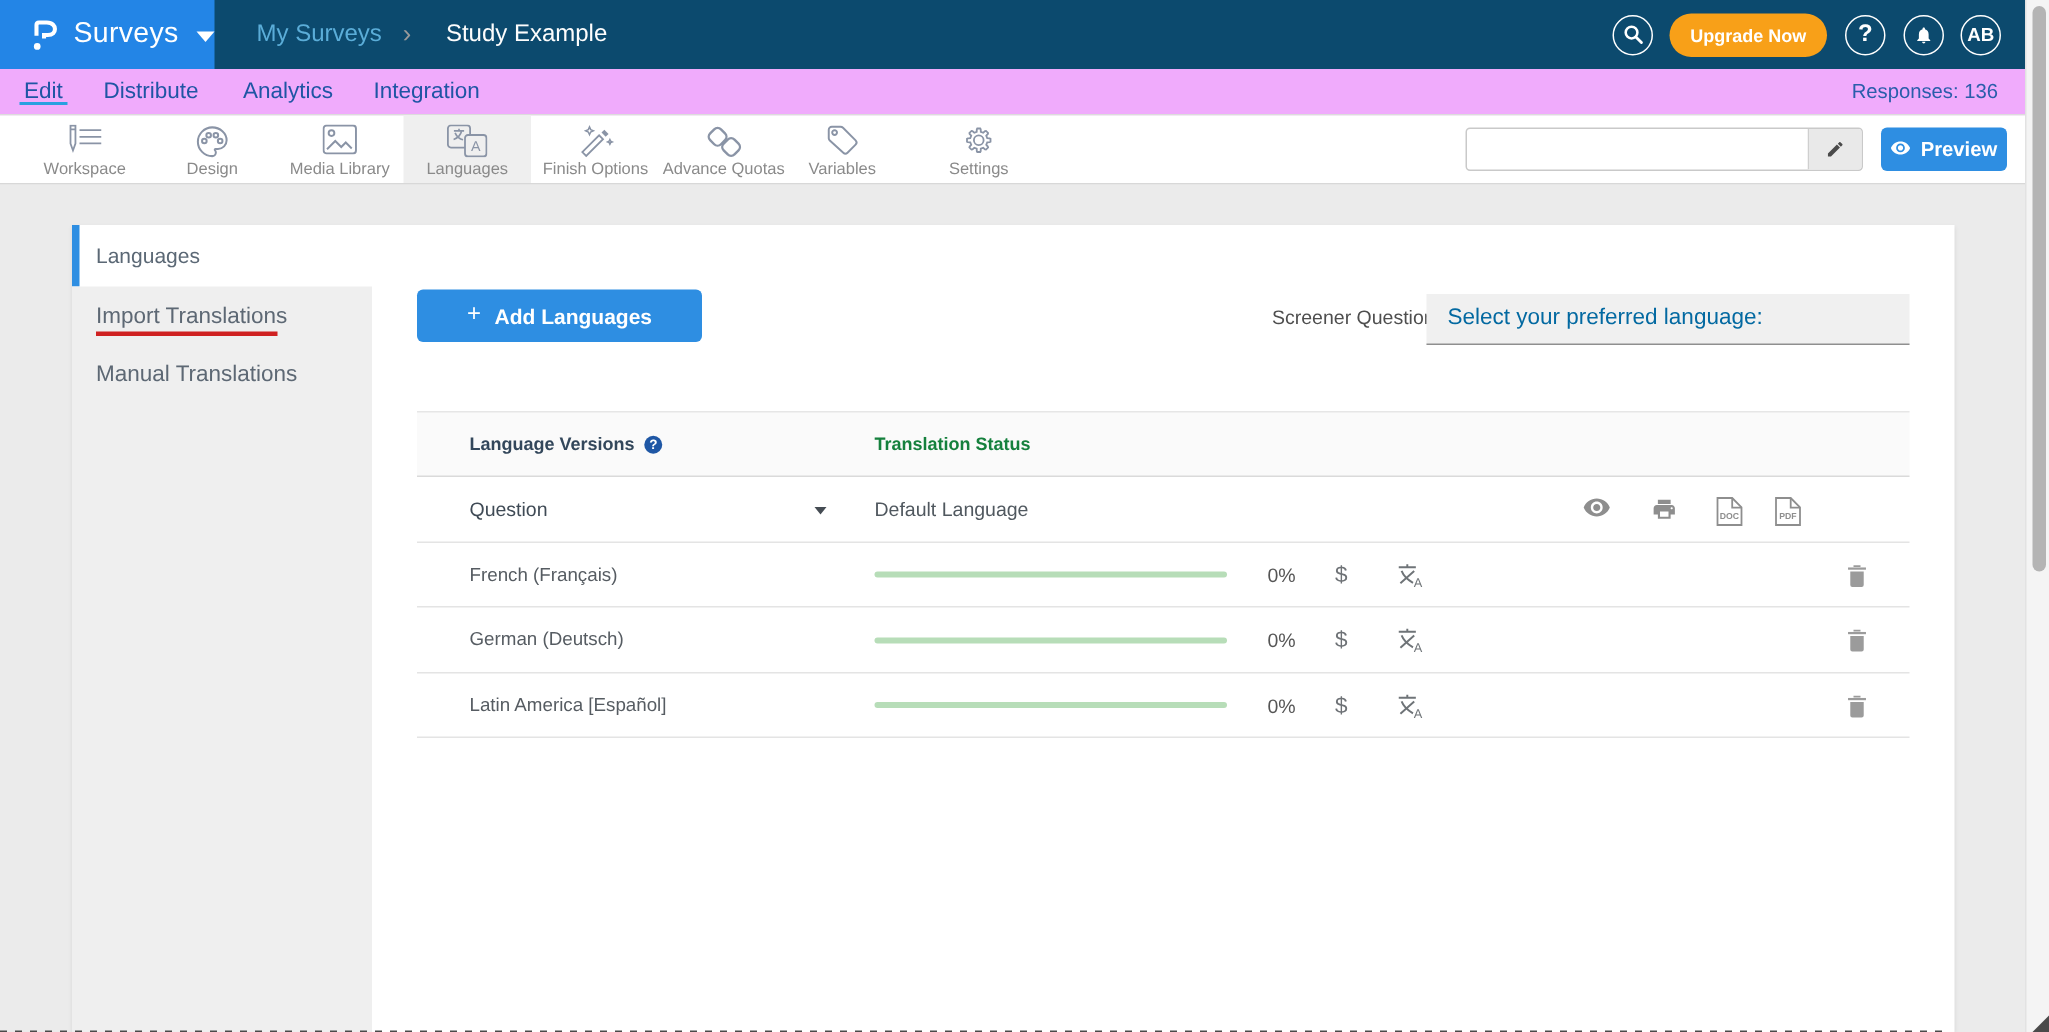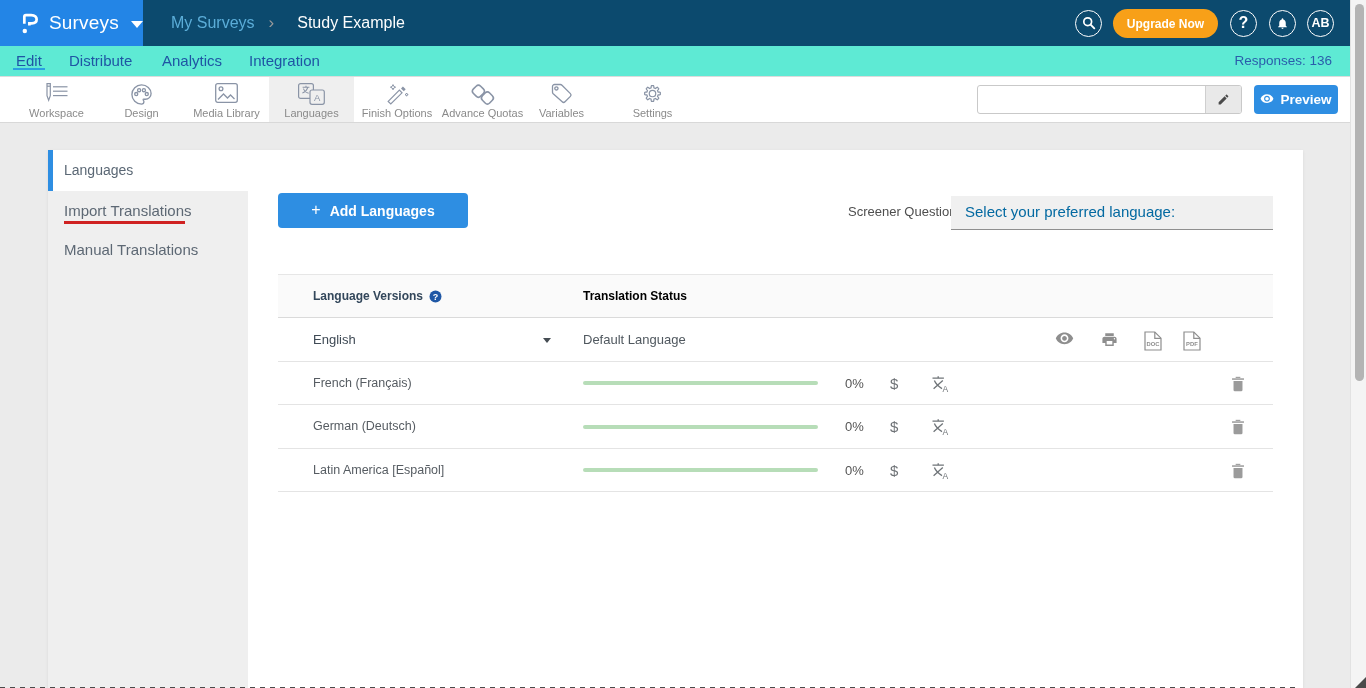--- a/index.html
+++ b/index.html
@@ -12,21 +12,21 @@
 .logo .word { color:#fff; font-size:19px; margin-left:10px; letter-spacing:0.2px; }
 .logo .caret { width:0; height:0; border-left:6px solid transparent; border-right:6px solid transparent; border-top:7px solid #fff; margin-left:12px; margin-top:3px; }
 .crumb { position:absolute; left:171px; top:0; height:46px; display:flex; align-items:center; font-size:16px; }
 .crumb .c1 { color:#5badd8; }
 .crumb .sep { color:#9a9a9a; margin:0 23px 0 14px; font-size:17px; }
 .crumb .c2 { color:#fdfdfd; }
 .circ { position:absolute; top:9.5px; width:27px; height:27px; border:1.5px solid #fff; border-radius:50%; display:flex; align-items:center; justify-content:center; color:#fff; }
 .upgrade { position:absolute; left:1113px; top:9px; width:105px; height:29px; background:#f8a018; border-radius:15px; color:#fff; font-size:12px; font-weight:bold; display:flex; align-items:center; justify-content:center; }
 
 
-.navrow { position:absolute; left:0; top:46px; width:1350px; height:31px; background:#5eead4; border-bottom:1px solid #dcdcdc; }
+.navrow { position:absolute; left:0; top:46px; width:1350px; height:31px; background:#f0abfc; border-bottom:1px solid #dcdcdc; }
 .navrow .nl { position:absolute; top:0; height:24px; line-height:30px; color:#1f55a4; font-size:15px; text-decoration:none; }
 .nav-edit { left:13px; padding:0 3px; border-bottom:2.5px solid #29a0e0; text-decoration:underline; text-decoration-thickness:1.5px; text-underline-offset:3px; }
 .responses { position:absolute; right:18px; top:0; height:30px; line-height:30px; color:#2a5dab; font-size:13.5px; }
 
 
 .toolbar { position:absolute; left:0; top:77px; width:1350px; height:46px; background:#fff; border-bottom:1px solid #d8d8d8; }
 .titem { position:absolute; top:0; width:85px; height:45px; text-align:center; }
 .titem .lbl { position:absolute; top:30px; left:0; right:0; }
 .titem svg { display:block; margin:6px auto 0; }
 .titem .lbl { font-size:11px; color:#8a8a8a; }
@@ -49,21 +49,21 @@
 .addbtn { position:absolute; left:230px; top:43px; width:190px; height:35px; background:#2e8ee2; border-radius:4px; color:#fff; display:flex; align-items:center; justify-content:center; font-size:14px; font-weight:bold; gap:9px; }
 .addbtn .plus { font-size:16px; font-weight:normal; margin-top:-1px; }
 .screener-lbl { position:absolute; left:800px; top:54px; font-size:13px; color:#4e4e4e; }
 .screener-sel { position:absolute; left:903px; top:46px; width:322px; height:34px; background:#f0f0f0; border-bottom:1px solid #8f8f8f; }
 .screener-sel span { position:absolute; left:14px; top:0; line-height:32px; font-size:15px; color:#0369a1; }
 
 
 .table { position:absolute; left:230px; top:124px; width:995px; }
 .thead { height:44px; background:#fafafa; border-top:1px solid #e6e6e6; border-bottom:1px solid #dadada; position:relative; }
 .th1 { position:absolute; left:35px; top:0; line-height:43px; font-size:12px; font-weight:bold; color:#33475b; }
-.th2 { position:absolute; left:305px; top:0; line-height:43px; font-size:12px; font-weight:bold; color:#000000; }
+.th2 { position:absolute; left:305px; top:0; line-height:43px; font-size:12px; font-weight:bold; color:#15803d; }
 .trow { height:43.5px; border-bottom:1px solid #e4e4e4; position:relative; }
 .tname { position:absolute; left:35px; top:0; line-height:43px; font-size:12.5px; color:#565c62; }
 .tdef { position:absolute; left:305px; top:0; line-height:43px; font-size:13px; color:#50585f; }
 .selcaret { position:absolute; left:265px; top:20px; width:0; height:0; border-left:4.5px solid transparent; border-right:4.5px solid transparent; border-top:5.5px solid #454c53; }
 .pbar { position:absolute; left:305px; top:19.5px; width:235px; height:4px; background:#b7ddb8; border-radius:2px; }
 .pct { position:absolute; left:567px; top:0; line-height:43px; font-size:13px; color:#555; }
 .dollar { position:absolute; left:612px; top:0; line-height:43px; font-size:15px; color:#6e7276; }
 .ticon { position:absolute; top:13px; }
 
 
@@ -217,21 +217,21 @@
     <div class="thead">
       <span class="th1">Language Versions
         <svg style="vertical-align:-3px; margin-left:3px;" width="13" height="13" viewBox="0 0 13 13">
             <circle cx="6.5" cy="6.5" r="6" fill="#1f57a5"></circle>
             <text x="6.5" y="9.6" font-size="9" font-weight="bold" fill="#fff" text-anchor="middle" font-family="Liberation Sans">?</text>
           </svg>
       </span>
       <span class="th2">Translation Status</span>
     </div>
     <div class="trow">
-      <span class="tname" style="font-size:13px; color:#3f4a55;">English</span>
+      <span class="tname" style="font-size:13px; color:#3f4a55;">Question</span>
       <span class="selcaret"></span>
       <span class="tdef">Default Language</span>
       <span class="ticon" style="right:199px; top:14px;"><svg width="19" height="15" viewBox="0 0 24 18" fill="#8e8e8e">
             <path d="M12 0C7 0 2.7 3.1 1 7.5 2.7 11.9 7 15 12 15s9.3-3.1 11-7.5C21.3 3.1 17 0 12 0zm0 12.5c-2.8 0-5-2.2-5-5s2.2-5 5-5 5 2.2 5 5-2.2 5-5 5zm0-8c-1.7 0-3 1.3-3 3s1.3 3 3 3 3-1.3 3-3-1.3-3-3-3z"></path>
           </svg></span>
       <span class="ticon" style="right:155px; top:13px;"><svg width="17" height="17" viewBox="0 0 24 24" fill="#8e8e8e">
             <path d="M19 8H5c-1.66 0-3 1.34-3 3v6h4v4h12v-4h4v-6c0-1.66-1.34-3-3-3zm-3 11H8v-5h8v5zm3-7c-.55 0-1-.45-1-1s.45-1 1-1 1 .45 1 1-.45 1-1 1zm-1-9H6v4h12V3z"></path>
           </svg></span>
       <span class="ticon" style="right:111px; top:13px;"><svg width="18" height="20" viewBox="0 0 18 20" fill="none" stroke="#8e8e8e" stroke-width="1.2">
             <path d="M1 1 h9.8 l6.2 6.2 V19 H1 z"></path>

